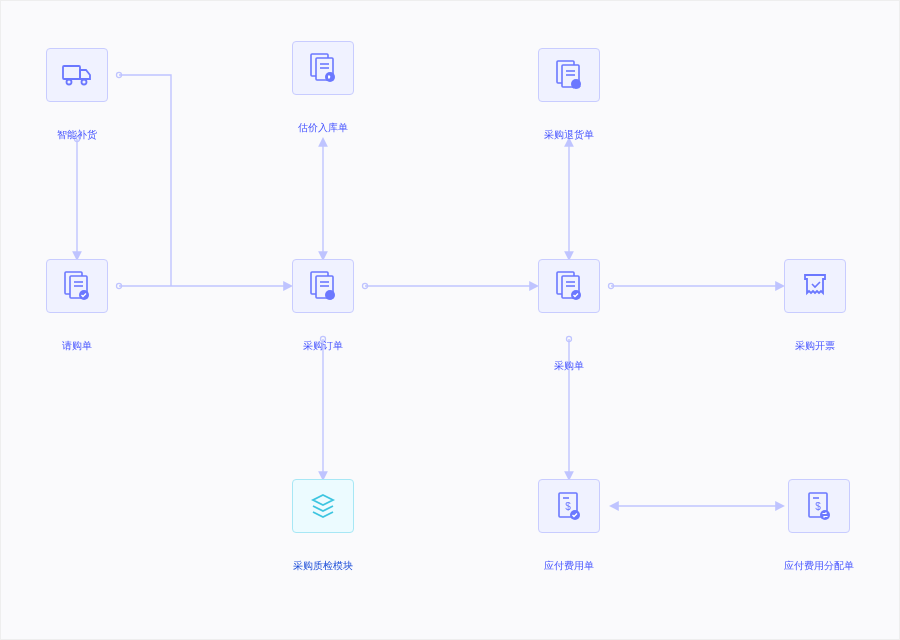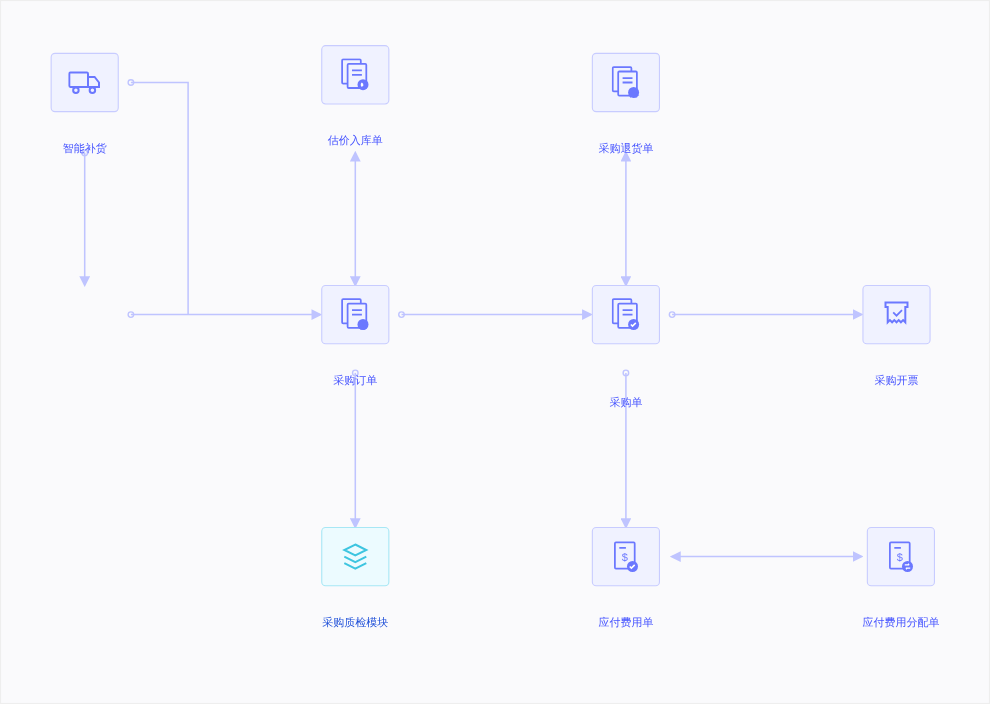--- a/index.html
+++ b/index.html
@@ -123,20 +123,33 @@
       <rect x="6" y="5" width="17" height="22" rx="1" fill="#f0f2ff"></rect>
       <line x1="10" y1="11" x2="19" y2="11"></line>
       <line x1="10" y1="15" x2="19" y2="15"></line>
       <circle cx="20" cy="24" r="5" fill="#6b78ff" stroke="none"></circle>
       <text x="20" y="27" font-size="6" fill="#fff" text-anchor="middle" font-family="sans-serif">退</text>
     </svg>
   </div>
   <div class="label">采购退货单</div>
 </div>
 
+<div class="node" style="left:45px; top:258px;">
+  <div class="icon-box">
+    <svg width="26" height="30" viewBox="0 0 26 30" fill="none" stroke="#6b78ff" stroke-width="1.6">
+      <rect x="1" y="1" width="17" height="22" rx="1"></rect>
+      <rect x="6" y="5" width="17" height="22" rx="1" fill="#f0f2ff"></rect>
+      <line x1="10" y1="11" x2="19" y2="11"></line>
+      <line x1="10" y1="15" x2="19" y2="15"></line>
+      <circle cx="20" cy="24" r="5" fill="#6b78ff" stroke="none"></circle>
+      <path d="M17.5 24 l1.5 1.5 l3 -3" stroke="#fff" stroke-width="1.4"></path>
+    </svg>
+  </div>
+  <div class="label">请购单</div>
+</div>
 
 <div class="node" style="left:291px; top:258px;">
   <div class="icon-box">
     <svg width="26" height="30" viewBox="0 0 26 30" fill="none" stroke="#6b78ff" stroke-width="1.6">
       <rect x="1" y="1" width="17" height="22" rx="1"></rect>
       <rect x="6" y="5" width="17" height="22" rx="1" fill="#f0f2ff"></rect>
       <line x1="10" y1="11" x2="19" y2="11"></line>
       <line x1="10" y1="15" x2="19" y2="15"></line>
       <circle cx="20" cy="24" r="5" fill="#6b78ff" stroke="none"></circle>
       <text x="20" y="27" font-size="6" fill="#fff" text-anchor="middle" font-family="sans-serif">订</text>

